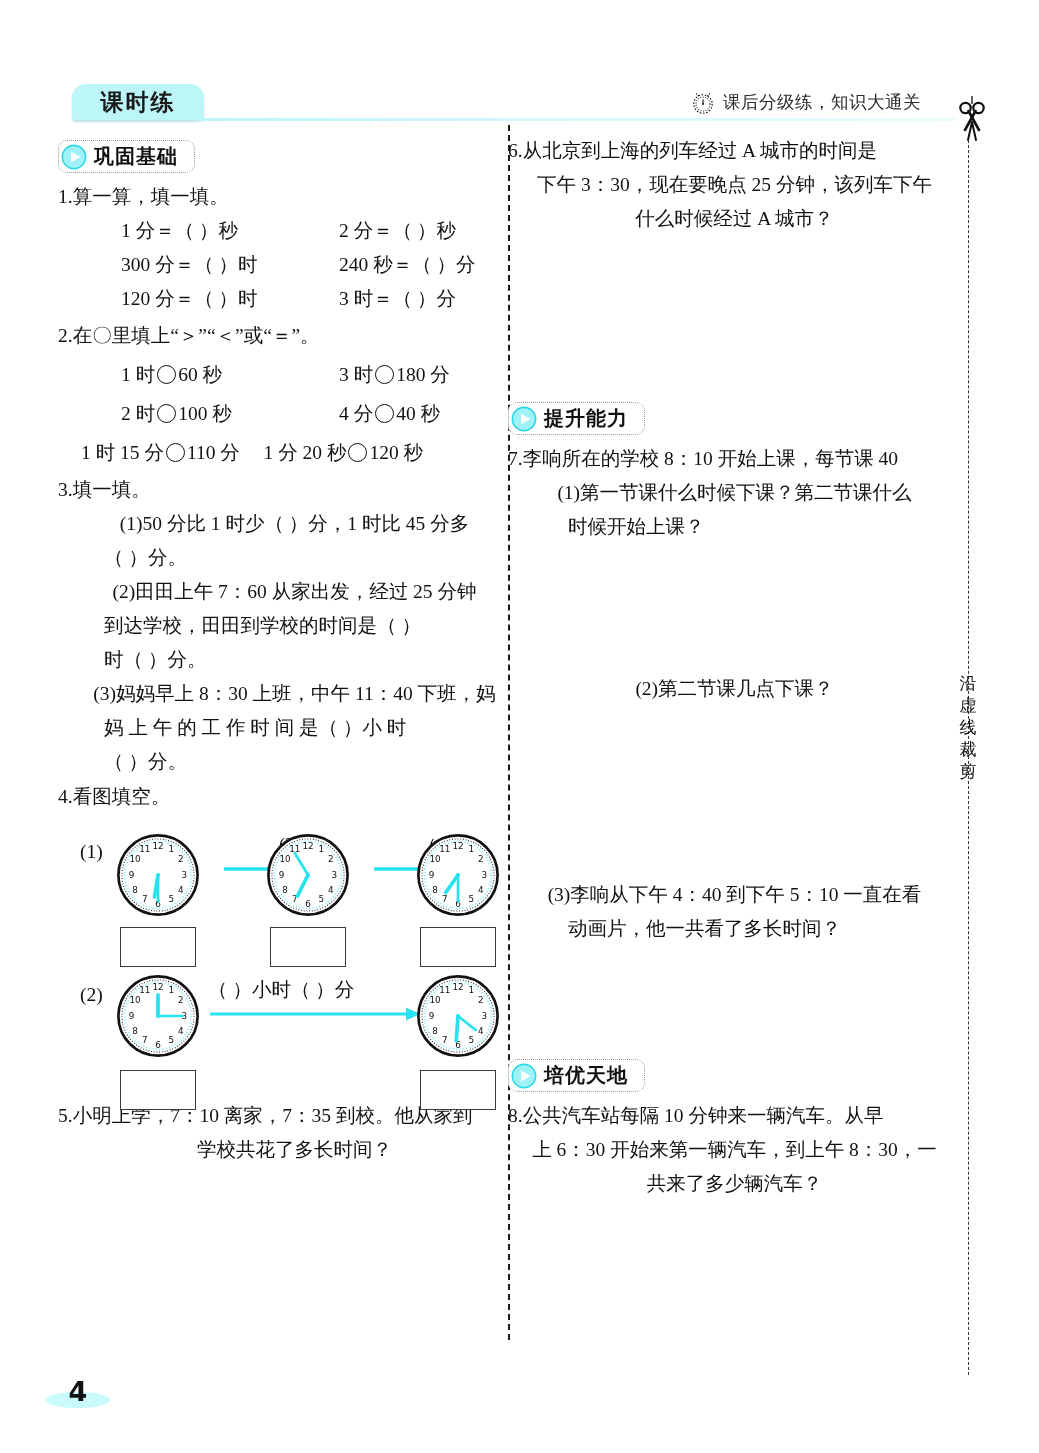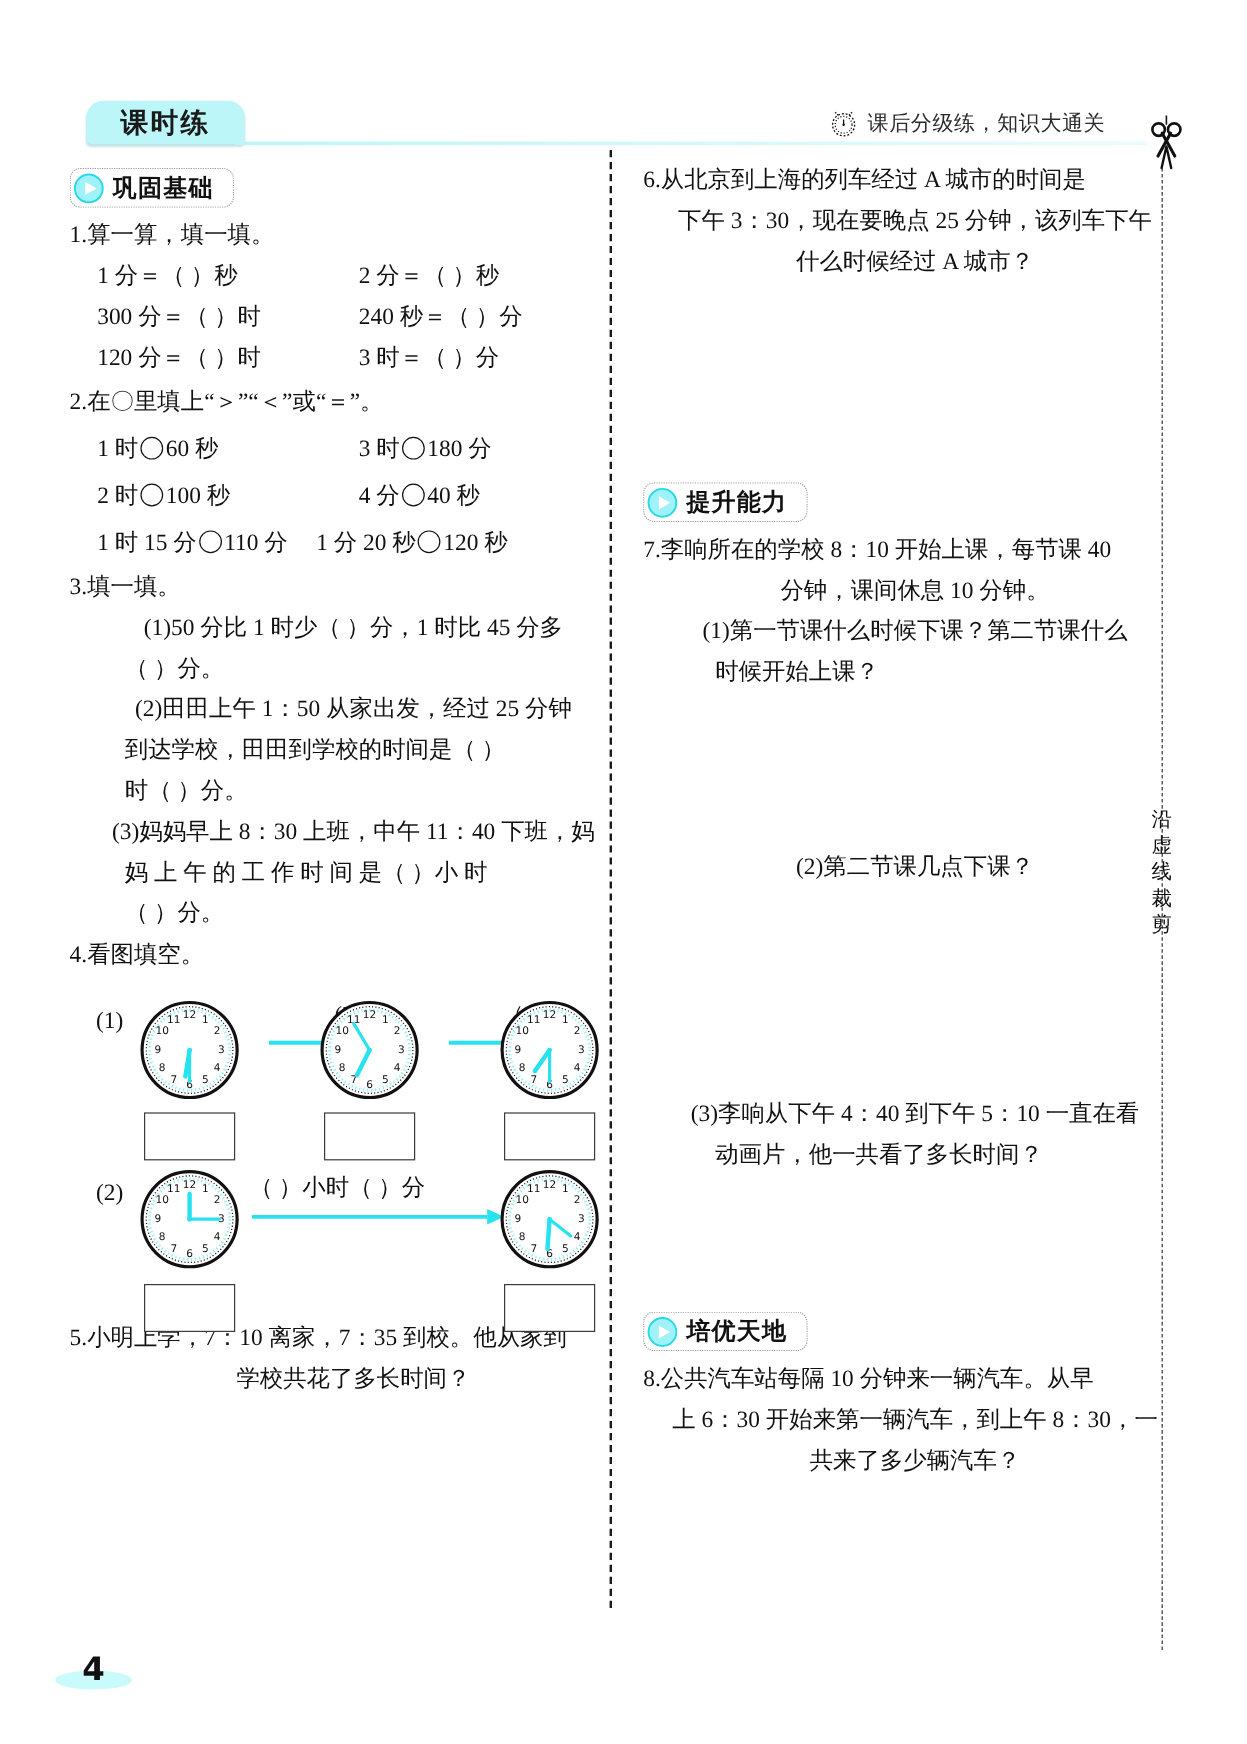--- a/index.html
+++ b/index.html
@@ -35,21 +35,21 @@
   #header-caption {
     position:absolute; left:723px; top:90px;
     font-family:"DejaVu Sans","Liberation Sans",sans-serif;
     font-size:17.5px; color:#2b2b2b; letter-spacing:.5px; white-space:nowrap;
   }
   #clock-icon { position:absolute; left:688px; top:88px; width:30px; height:30px; }
   #scissors-icon { position:absolute; left:955px; top:96px; width:34px; height:50px; }
 
   
   #col-left  { position:absolute; left:58px;  top:140px; width:450px; }
-  #col-right { position:absolute; left:536px; top:135px; width:430px; }
+  #col-right { position:absolute; left:508px; top:135px; width:430px; }
 
   
   #divider {
     position:absolute; left:508px; top:125px; width:0; height:1215px;
     border-left:2.2px dashed #1a1a1a;
   }
   
   #cutline {
     position:absolute; left:968px; top:140px; width:0; height:1235px;
     border-left:1.6px dashed #333;
@@ -74,21 +74,21 @@
     font-family:Liberation Serif, serif;
     font-weight:bold; font-size:20px; letter-spacing:1px; color:#111;
   }
 
   
   .q { margin:0 0 3px 0; font-size:19.5px; line-height:31px; }
   .indent1 { padding-left:23px;text-align:center; }
   .indent2 { padding-left:46px; }
   .indent3 { padding-left:60px; }
   .row2 { display:flex; }
-  .row2 > div:first-child { width:218px; }
+  .row2 > div:first-child { width:218px;margin-left:40px; }
   .lead { padding-left:23px; }
 
   .circle-op {
     display:inline-block; width:19px; height:19px;
     border:1.6px solid #111; border-radius:50%;
     vertical-align:-3px; margin:0 2px;
   }
 
   
   .clock-row { position:relative; height:128px; }
@@ -205,21 +205,21 @@
   <div class="q lead" style="margin-top:8px">
     <span>1 时 15 分</span><span class="circle-op"></span><span>110 分</span>
     <span style="display:inline-block;width:14px"></span>
     <span>1 分 20 秒</span><span class="circle-op"></span><span>120 秒</span>
   </div>
 
   
   <p class="q" style="margin-top:6px">3.填一填。</p>
   <p class="q indent1">(1)50 分比 1 时少（      ）分，1 时比 45 分多</p>
   <p class="q indent2">（      ）分。</p>
-  <p class="q indent1">(2)田田上午 1：50 从家出发，经过 25 分钟</p>
+  <p class="q indent1">(2)田田上午 7：60 从家出发，经过 25 分钟</p>
   <p class="q indent2">到达学校，田田到学校的时间是（      ）</p>
   <p class="q indent2">时（      ）分。</p>
   <p class="q indent1">(3)妈妈早上 8：30 上班，中午 11：40 下班，妈</p>
   <p class="q indent2">妈 上 午 的 工 作 时 间 是（      ）小 时</p>
   <p class="q indent2">（      ）分。</p>
 
   
   <p class="q" style="margin-top:4px">4.看图填空。</p>
 
   
@@ -390,21 +390,20 @@
   <div class="section-badge">
     <svg class="badge-play" viewBox="0 0 26 26">
       <circle cx="13" cy="13" r="11.6" fill="#9ff2f8" stroke="#2ad8e6" stroke-width="1.6"></circle>
       <polygon points="10,7.5 19.5,13 10,18.5" fill="#ffffff"></polygon>
     </svg>
     <span class="badge-label">提升能力</span>
   </div>
 
   
   <p class="q">7.李响所在的学校 8：10 开始上课，每节课 40</p>
-  <p class="q indent1">分钟，课间休息 10 分钟。</p>
   <p class="q indent1">(1)第一节课什么时候下课？第二节课什么</p>
   <p class="q indent3">时候开始上课？</p>
 
   <div style="height:128px"></div>
 
   <p class="q indent1">(2)第二节课几点下课？</p>
 
   <div style="height:172px"></div>
 
   <p class="q indent1">(3)李响从下午 4：40 到下午 5：10 一直在看</p>

